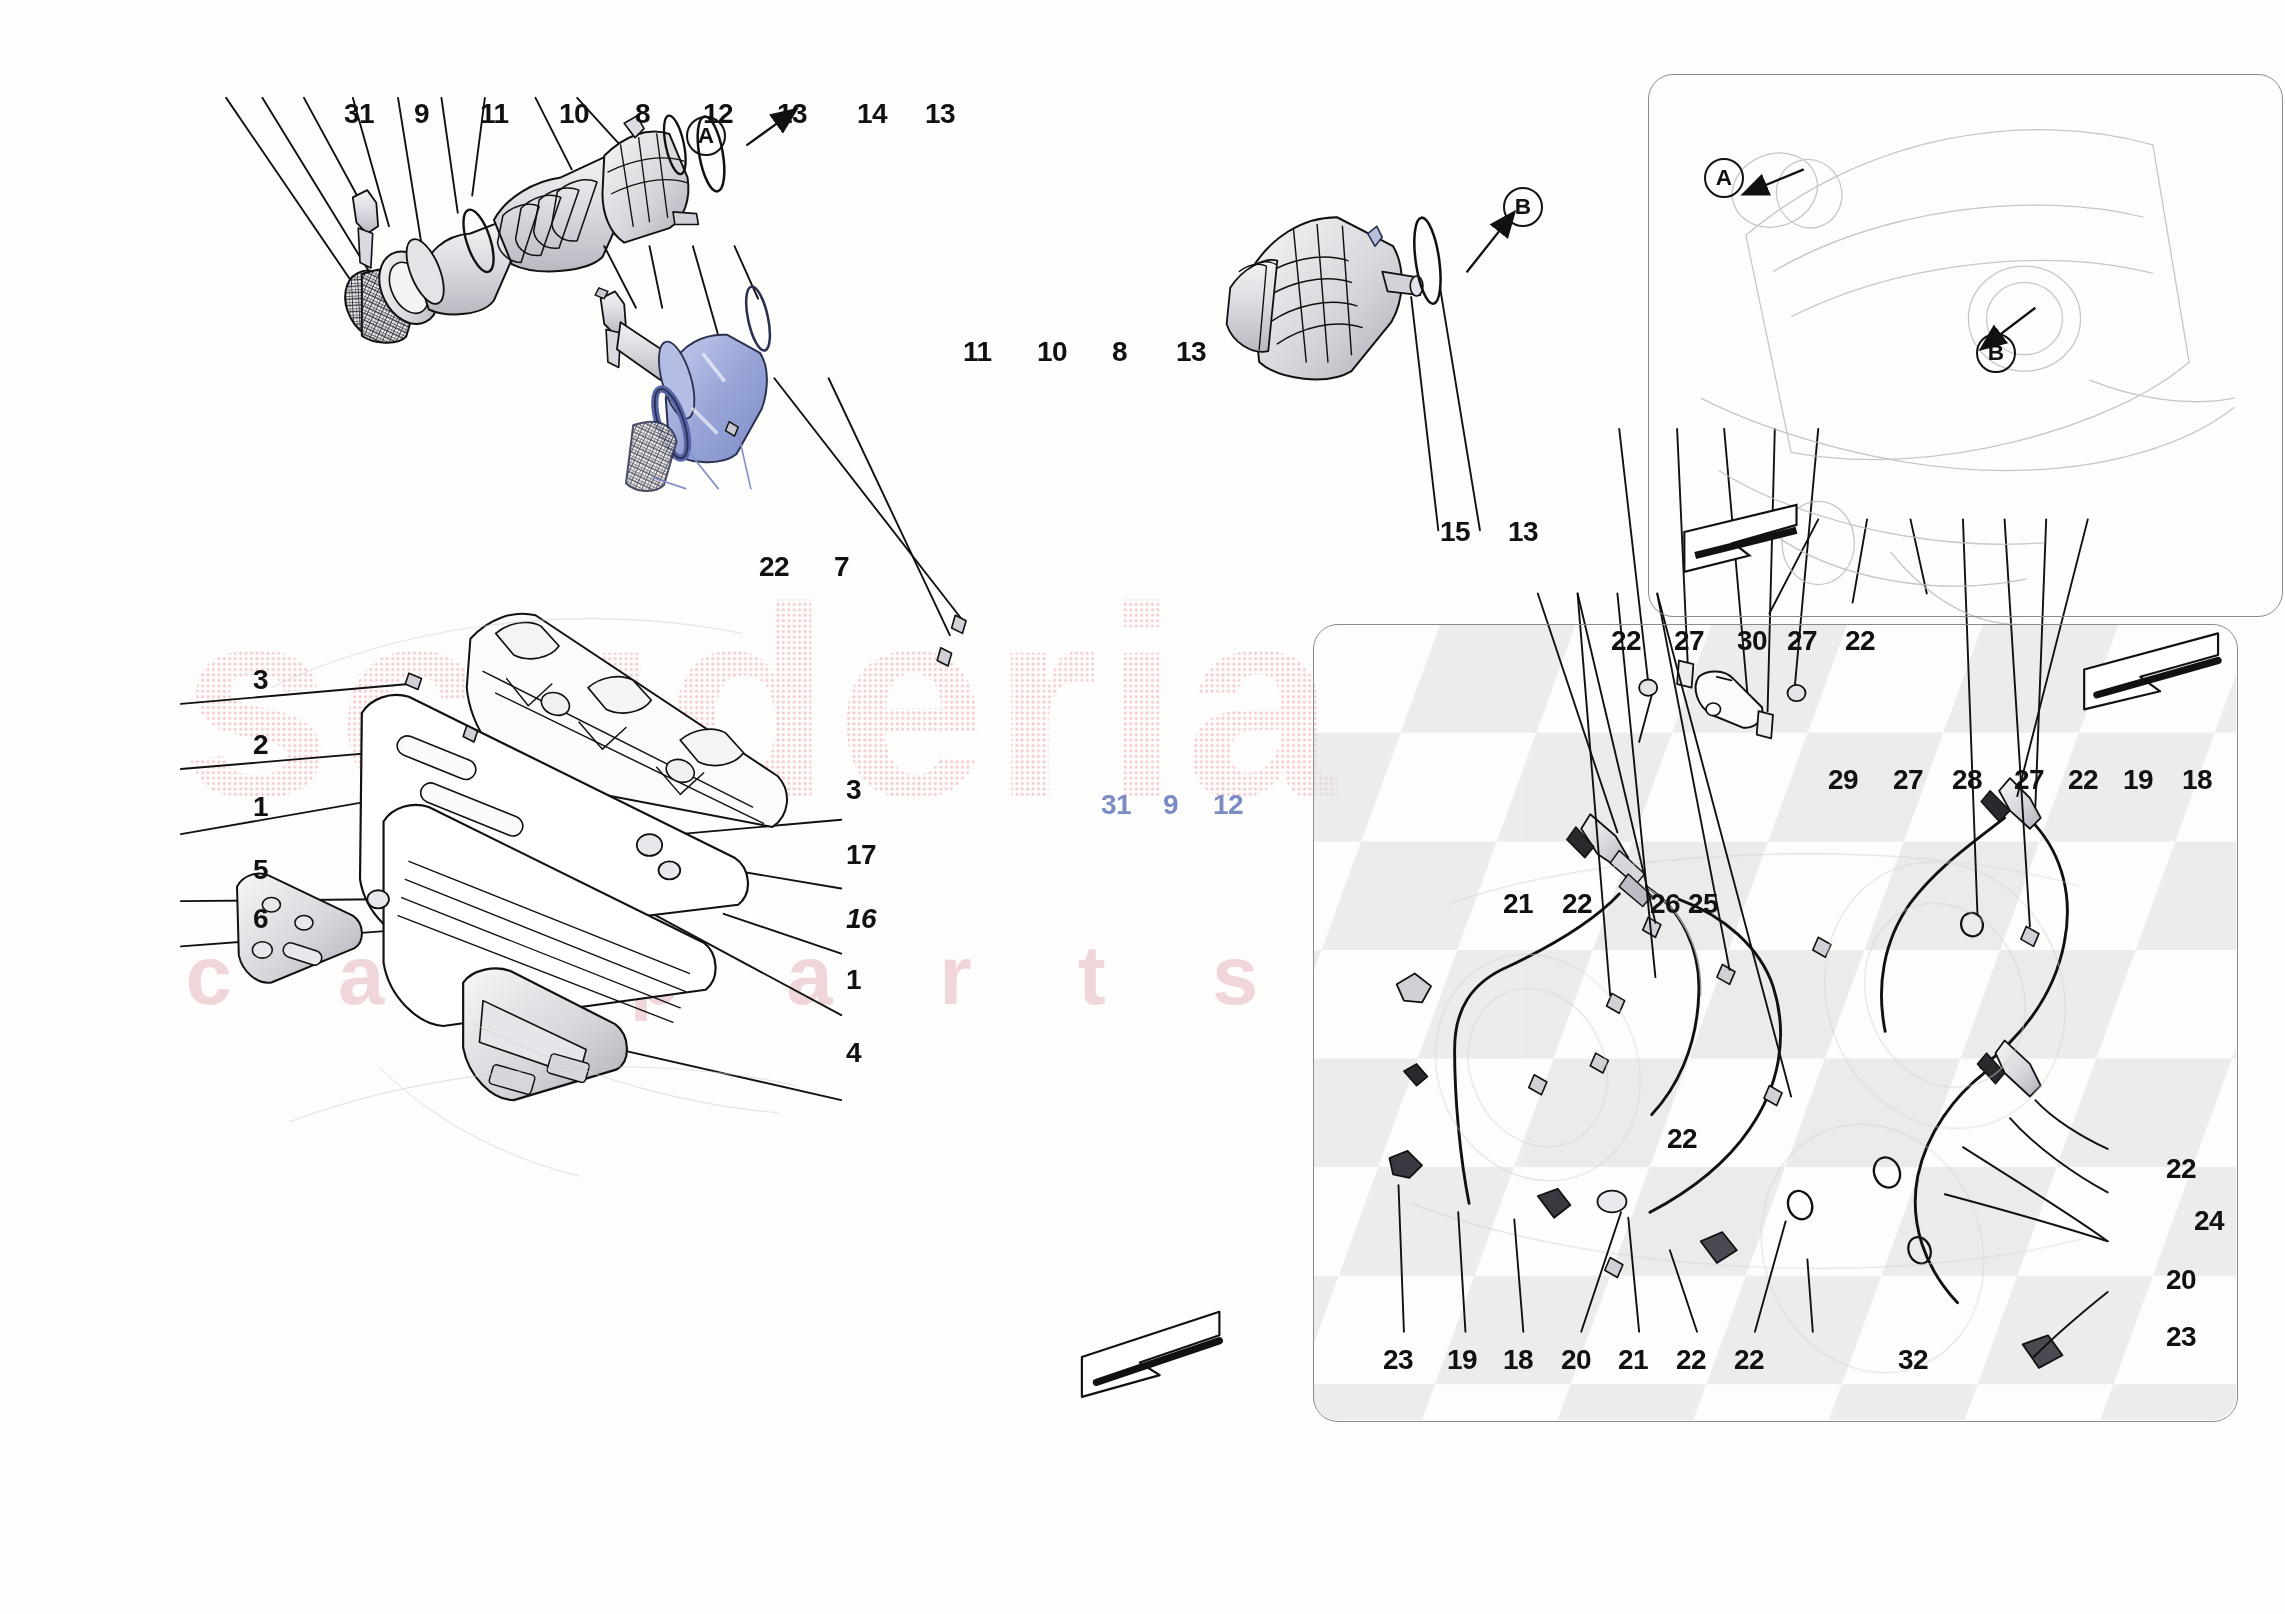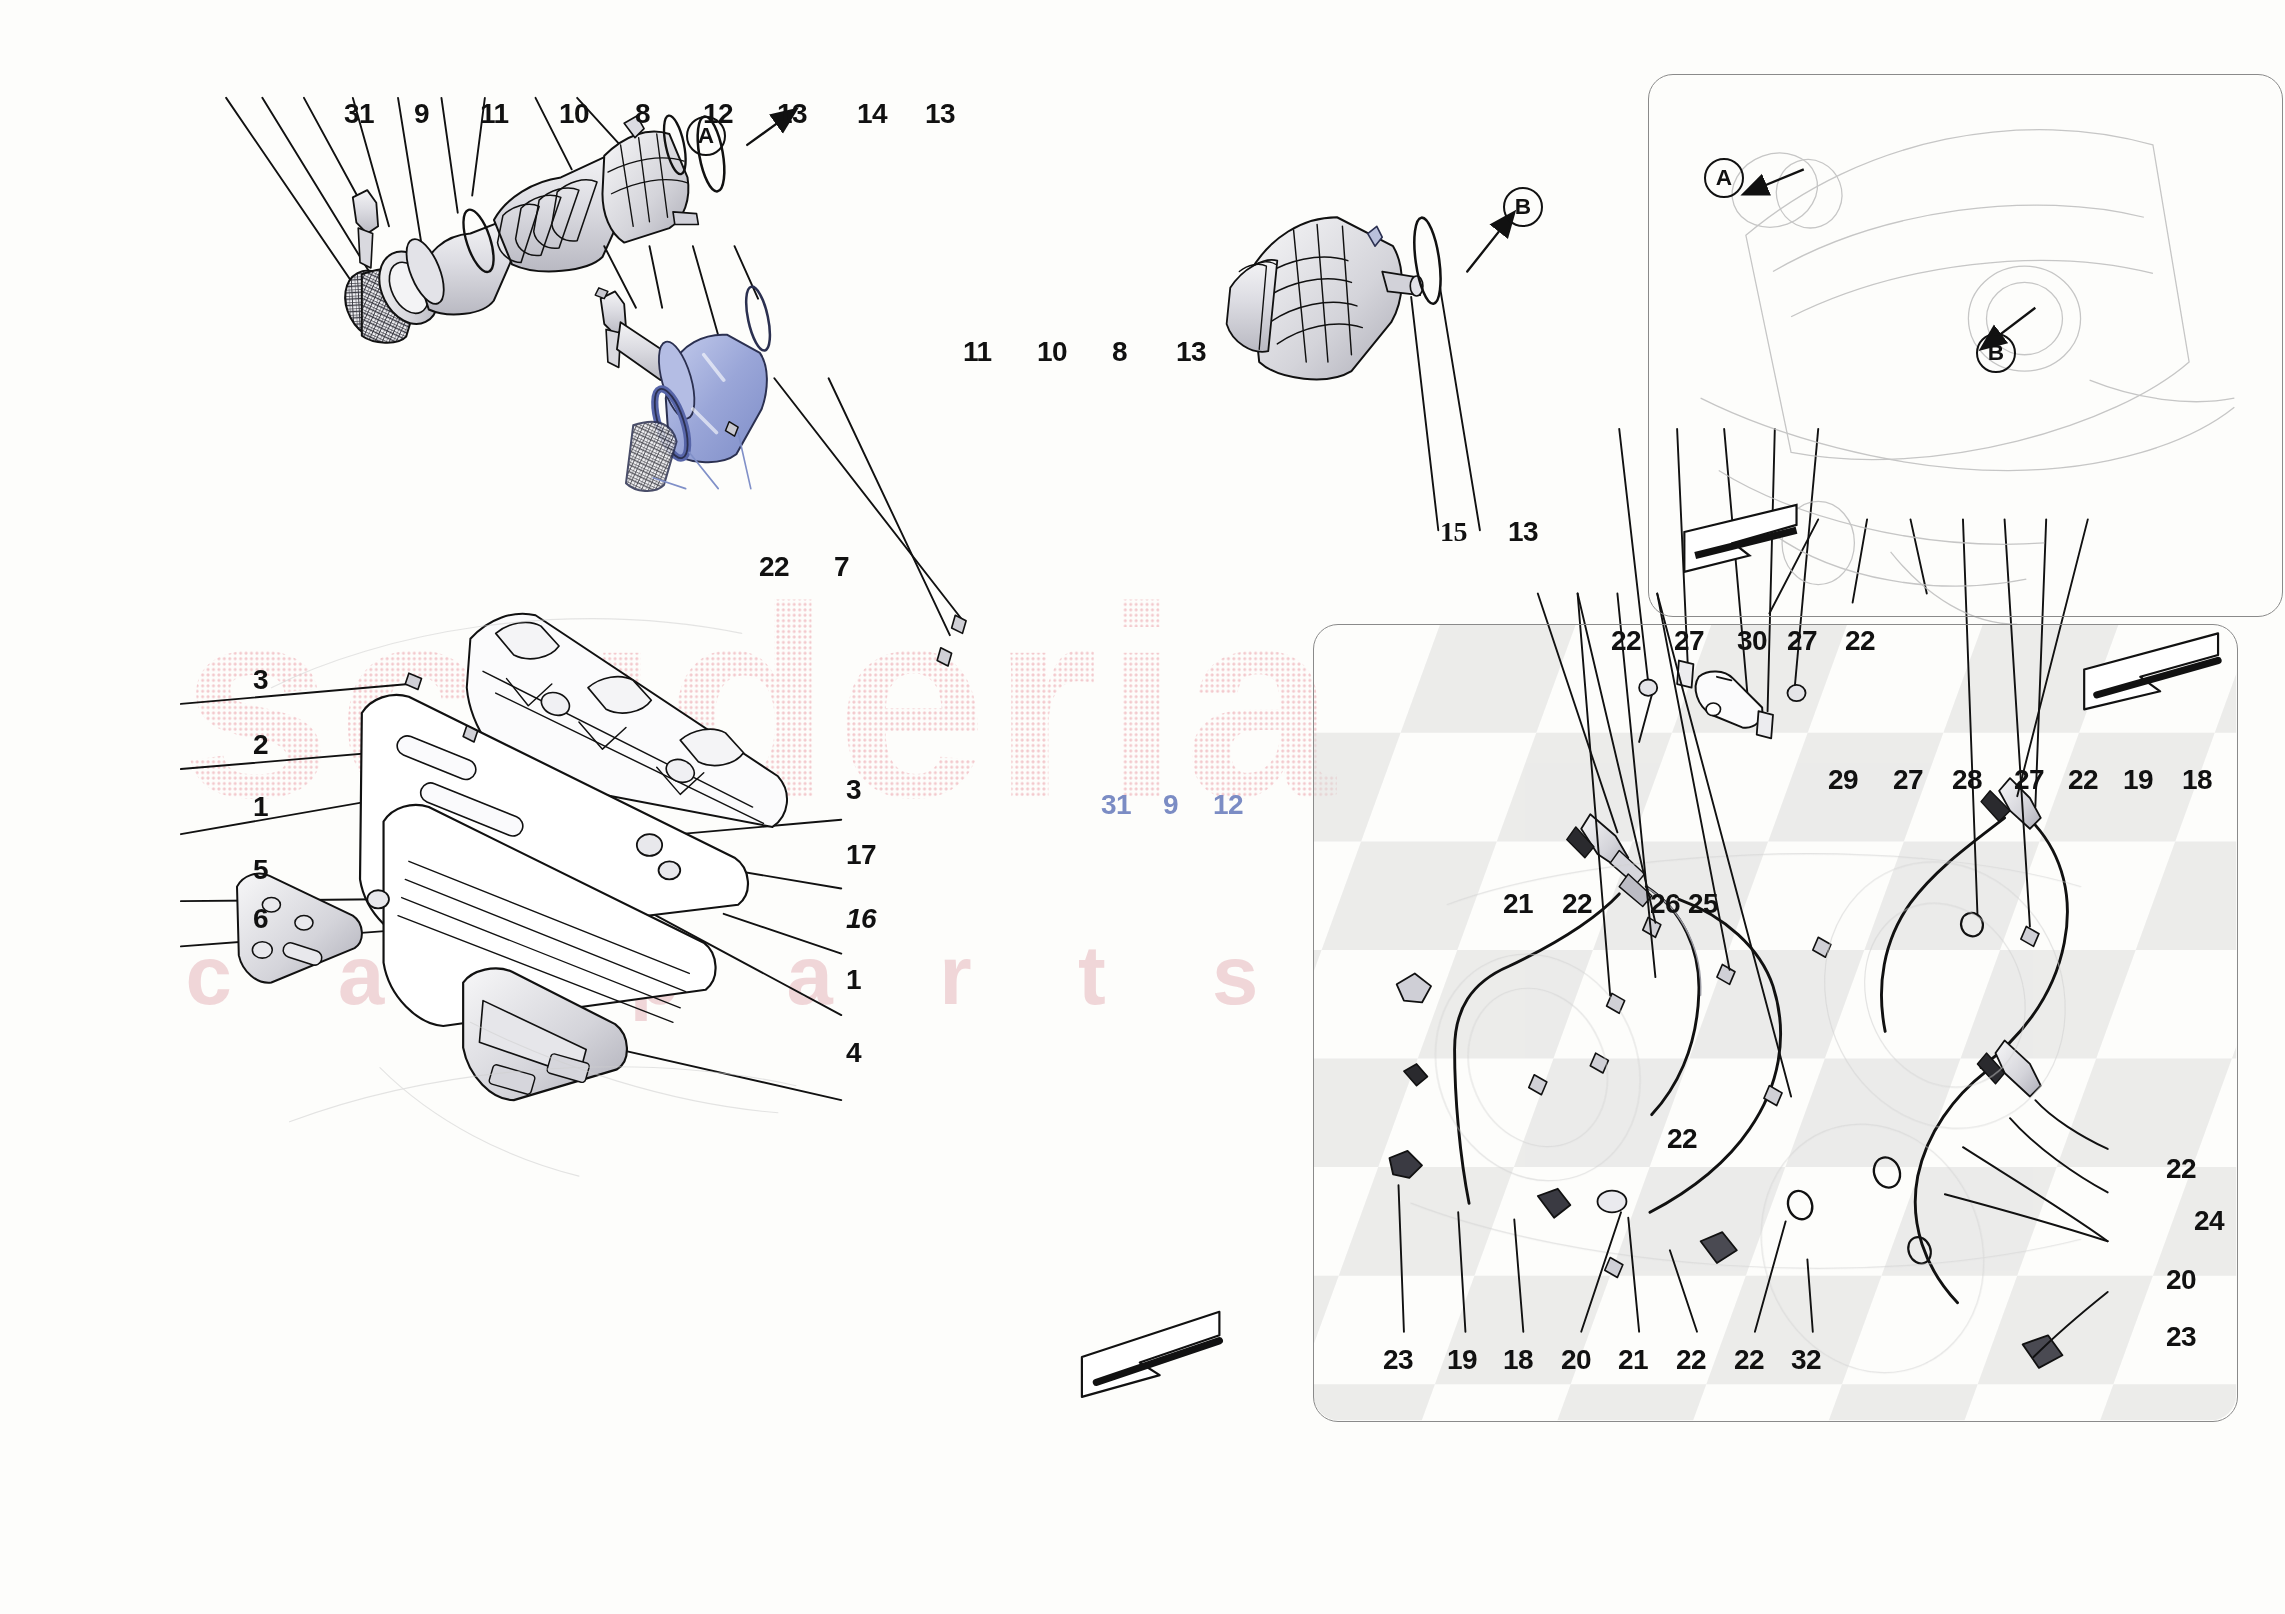--- a/index.html
+++ b/index.html
@@ -482,21 +482,21 @@
       <div class="lbl" style="left: 559px; top: 100px;">10</div>
       <div class="lbl" style="left: 635px; top: 100px;">8</div>
       <div class="lbl" style="left: 703px; top: 100px;">12</div>
       <div class="lbl" style="left: 777px; top: 100px;">13</div>
       <div class="lbl" style="left: 857px; top: 100px;">14</div>
       <div class="lbl" style="left: 925px; top: 100px;">13</div>
       <div class="lbl" style="left: 963px; top: 338px;">11</div>
       <div class="lbl" style="left: 1037px; top: 338px;">10</div>
       <div class="lbl" style="left: 1112px; top: 338px;">8</div>
       <div class="lbl" style="left: 1176px; top: 338px;">13</div>
-      <div class="lbl" style="left: 1440px; top: 518px; font-family: Liberation Serif, serif;">15</div>
+      <div class="lbl" style="left: 1440px; top: 518px;">15</div>
       <div class="lbl" style="left: 1508px; top: 518px;">13</div>
       <div class="lbl blue half31" style="left: 1101px; top: 791px;"><span>3</span><span class="b">1</span></div>
       <div class="lbl blue" style="left: 1163px; top: 791px;">9</div>
       <div class="lbl blue" style="left: 1213px; top: 791px;">12</div>
       <div class="lbl" style="left: 253px; top: 666px;">3</div>
       <div class="lbl" style="left: 253px; top: 731px;">2</div>
       <div class="lbl" style="left: 253px; top: 793px;">1</div>
       <div class="lbl" style="left: 253px; top: 856px;">5</div>
       <div class="lbl" style="left: 253px; top: 905px;">6</div>
       <div class="lbl" style="left: 759px; top: 553px;">22</div>
@@ -527,17 +527,17 @@
       <div class="lbl" style="left: 2166px; top: 1207px; margin-left: 28px;">24</div>
       <div class="lbl" style="left: 2166px; top: 1266px;">20</div>
       <div class="lbl" style="left: 2166px; top: 1323px;">23</div>
       <div class="lbl" style="left: 1383px; top: 1346px;">23</div>
       <div class="lbl" style="left: 1447px; top: 1346px;">19</div>
       <div class="lbl" style="left: 1503px; top: 1346px;">18</div>
       <div class="lbl" style="left: 1561px; top: 1346px;">20</div>
       <div class="lbl" style="left: 1618px; top: 1346px;">21</div>
       <div class="lbl" style="left: 1676px; top: 1346px;">22</div>
       <div class="lbl" style="left: 1734px; top: 1346px;">22</div>
-      <div class="lbl" style="left: 1791px; top: 1346px;">32</div>
+      <div class="lbl" style="left: 1898px; top: 1346px;">32</div>
     </div>
 
 </div>
 
 
 </body></html>

